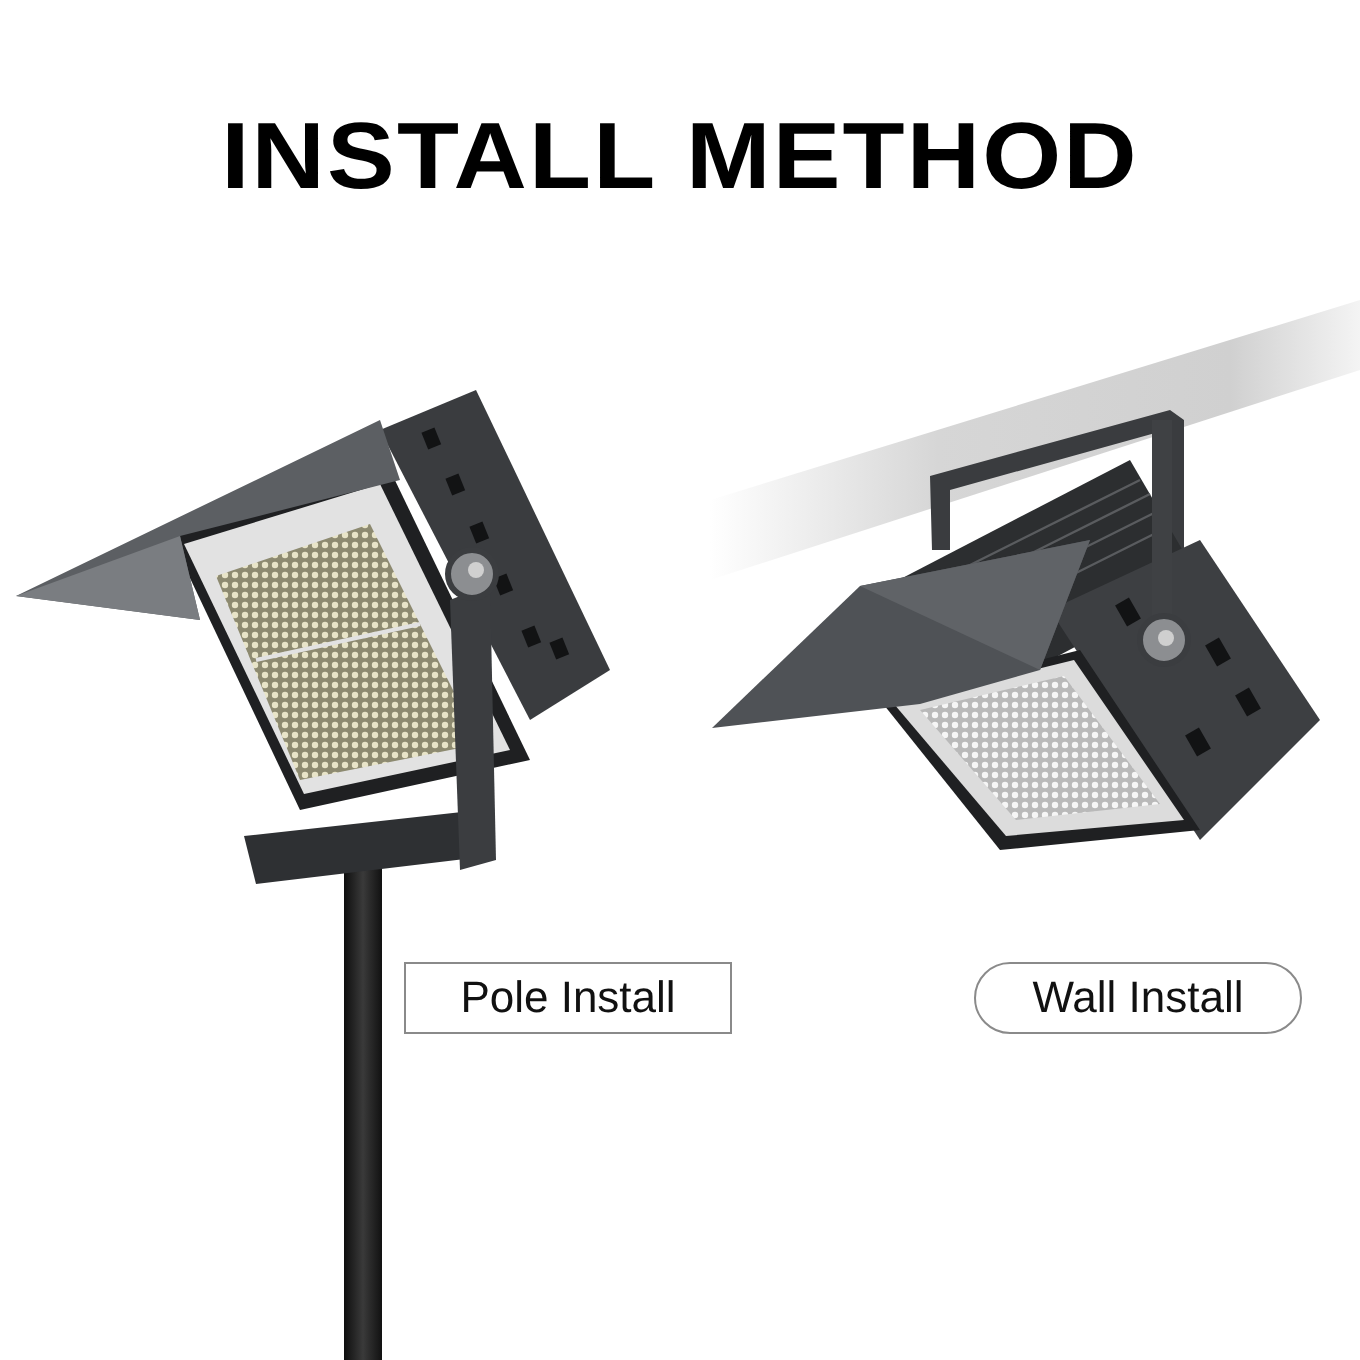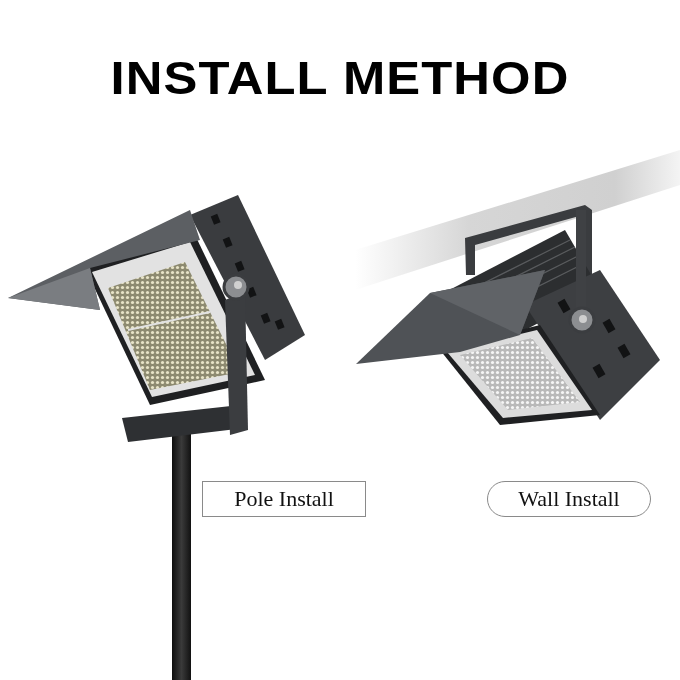--- a/index.html
+++ b/index.html
@@ -5,21 +5,21 @@
   html, body { margin:0; padding:0; background:#ffffff; }
   body { width:680px; height:680px; position:relative; overflow:hidden; font-family:"Liberation Sans", sans-serif; }
   .title {
     position:absolute; left:0; top:50px; width:680px; text-align:center;
     font-family:"Liberation Sans", sans-serif; font-weight:900; font-size:47px;
     letter-spacing:1px; color:#000; transform:scaleX(1.08);
   }
   .label-box {
     position:absolute; height:34px; border:1px solid #8a8a8a; background:#fff;
     display:flex; align-items:center; justify-content:center;
-    font-family:Liberation Serif, serif; font-size:22px; color:#111;
+    font-family:Liberation Sans, sans-serif; font-size:22px; color:#111;
   }
   #pole-label { left:202px; top:481px; width:162px; }
   #wall-label { left:487px; top:481px; width:162px;border-radius:18px; }
   svg { position:absolute; left:0; top:0; }
 </style>
 </head>
 <body>
 
 <div class="title">INSTALL METHOD</div>
 

